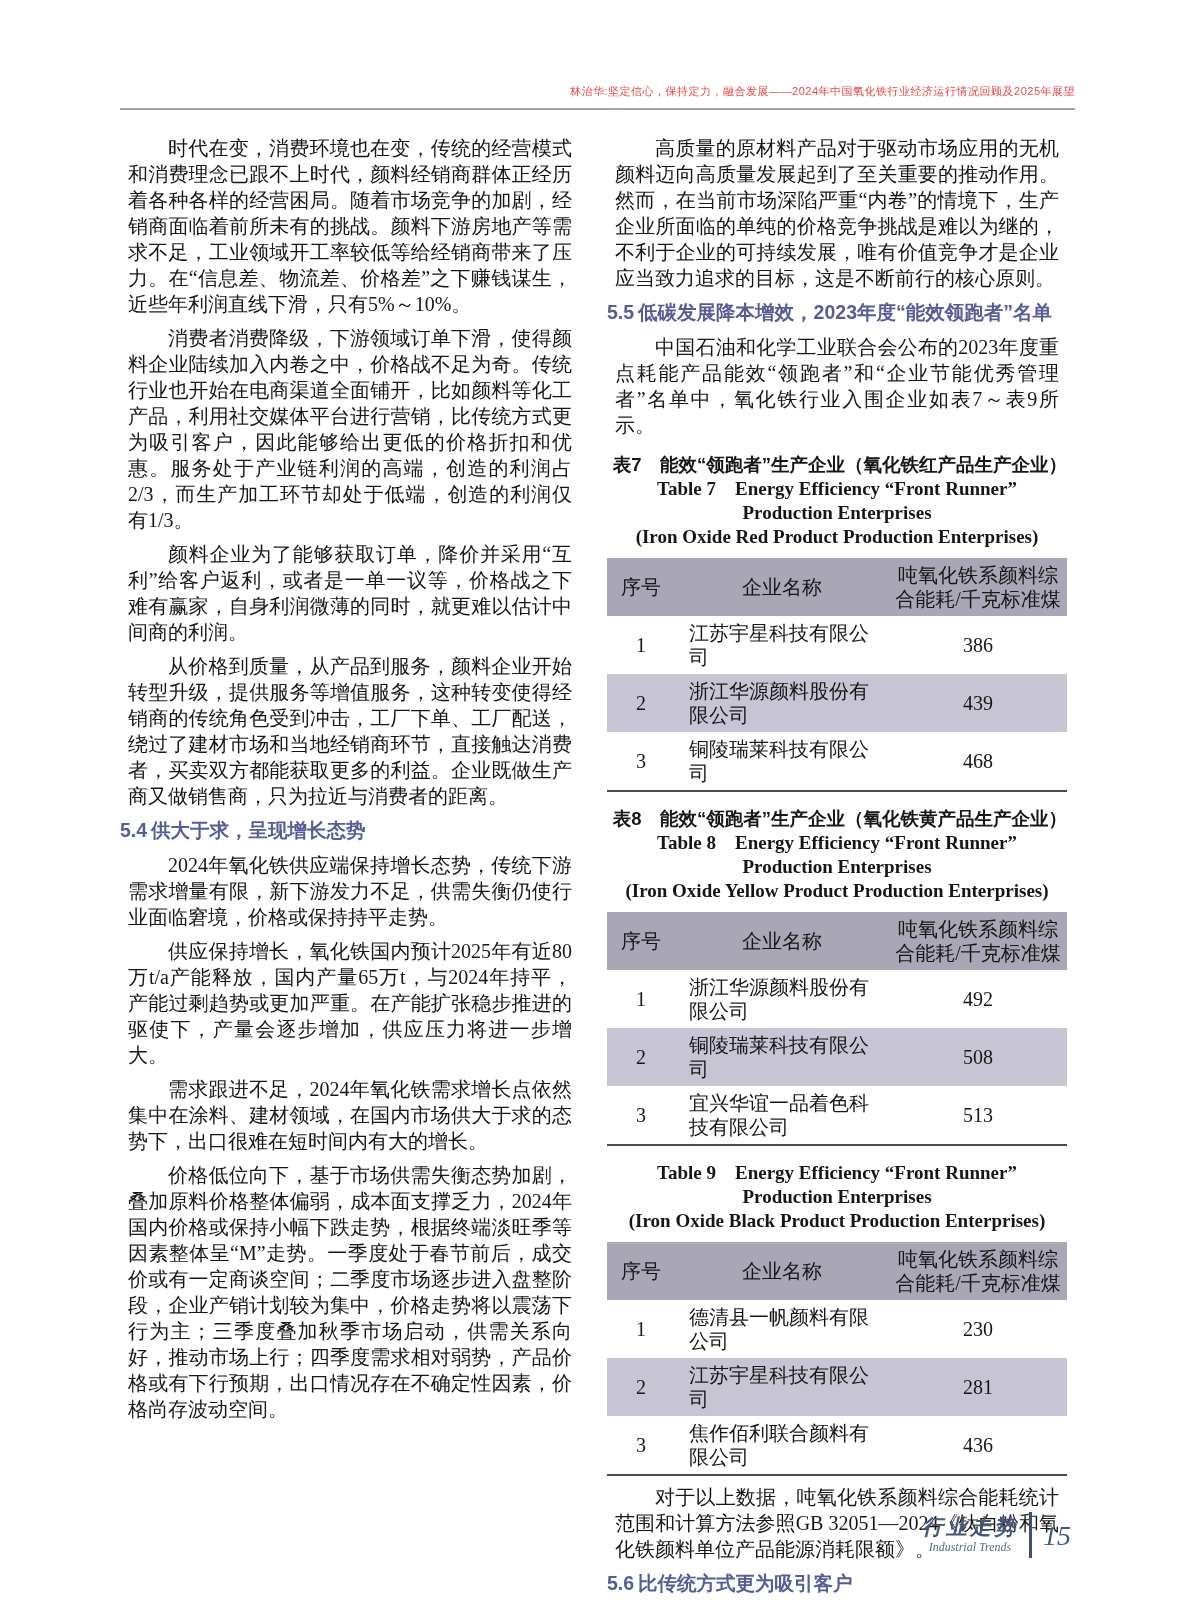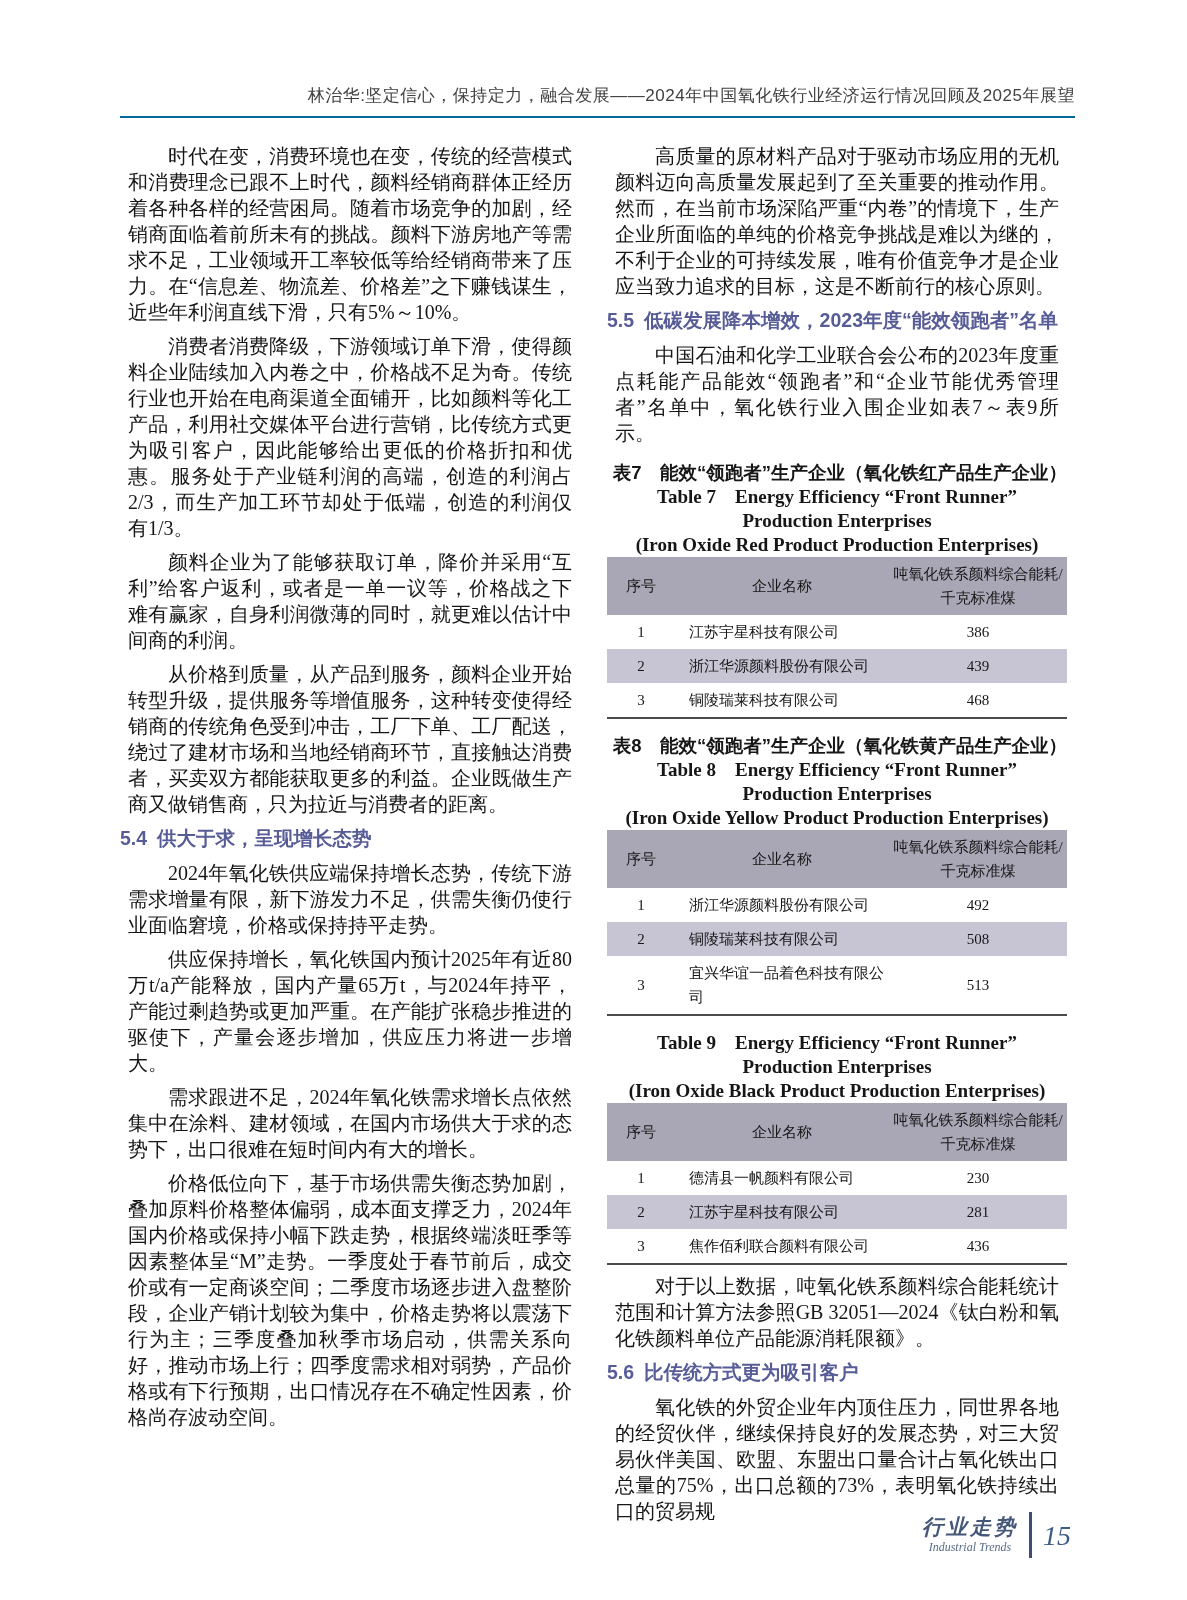--- a/index.html
+++ b/index.html
@@ -3,44 +3,44 @@
 <meta charset="utf-8">
 <style>
   html,body { margin:0; padding:0; background:#ffffff; }
   body {
     width:1187px; height:1600px; position:relative; overflow:hidden;
     font-family:"Liberation Serif","DejaVu Serif",serif; color:#161616;
   }
   .page { position:absolute; inset:0; padding:84px 112px 0 120px; box-sizing:border-box; }
 
   .running-head {
-    text-align:right; font-size:17px; color:#404040; letter-spacing:0.5px;
+    text-align:right; font-size:11px; color:#ef4444; letter-spacing:0.5px;
     font-family:"Liberation Sans","DejaVu Sans",sans-serif;
-    padding-bottom:9px; border-bottom:2px solid #0369a1;
+    padding-bottom:9px; border-bottom:2px solid #a3a3a3;
   }
 
   .columns { display:flex; gap:27px; margin-top:17px; }
   .col { width:460px; font-size:20px; line-height:26px; text-align:justify; }
   .col p { margin:8px; text-indent:2em; }
 
   h3.sec {
     margin:3px 0 2px; font-size:19.5px; line-height:27px; color:#575c96;
     font-family:"Liberation Sans","DejaVu Sans",sans-serif; font-weight:bold;
     text-indent:0; white-space:nowrap;
   }
-  .sec-num { margin-right:10px; }
+  .sec-num { margin-right:4px; }
 
   .tablock { margin:15px 0 8px; }
   .cap-cn {
     text-align:right; font-weight:bold; font-size:18.5px; line-height:24px;
     font-family:"Liberation Sans","DejaVu Sans",sans-serif;
   }
   .cap-en { text-align:center; font-weight:bold; font-size:19px; line-height:24px; }
 
-  table.etab { width:100%; border-collapse:collapse; font-size:15px; border-bottom:2px solid #4b4b4b; }
+  table.etab { width:100%; border-collapse:collapse; margin-top:9px; font-size:20px; border-bottom:2px solid #4b4b4b; }
   table.etab thead th {
     background:#a9a7b5; font-weight:normal; padding:5px 4px; line-height:24px; text-align:center;
   }
   table.etab th.c-no  { width:60px; }
   table.etab th.c-val { width:170px; }
   table.etab tbody td { padding:5px 4px; line-height:24px; }
   table.etab tbody tr.alt { background:#c7c5d3; }
   td.t-no  { text-align:center; }
   td.t-val { text-align:center; }
   td.t-name{ text-align:left; padding-left:14px !important; }

